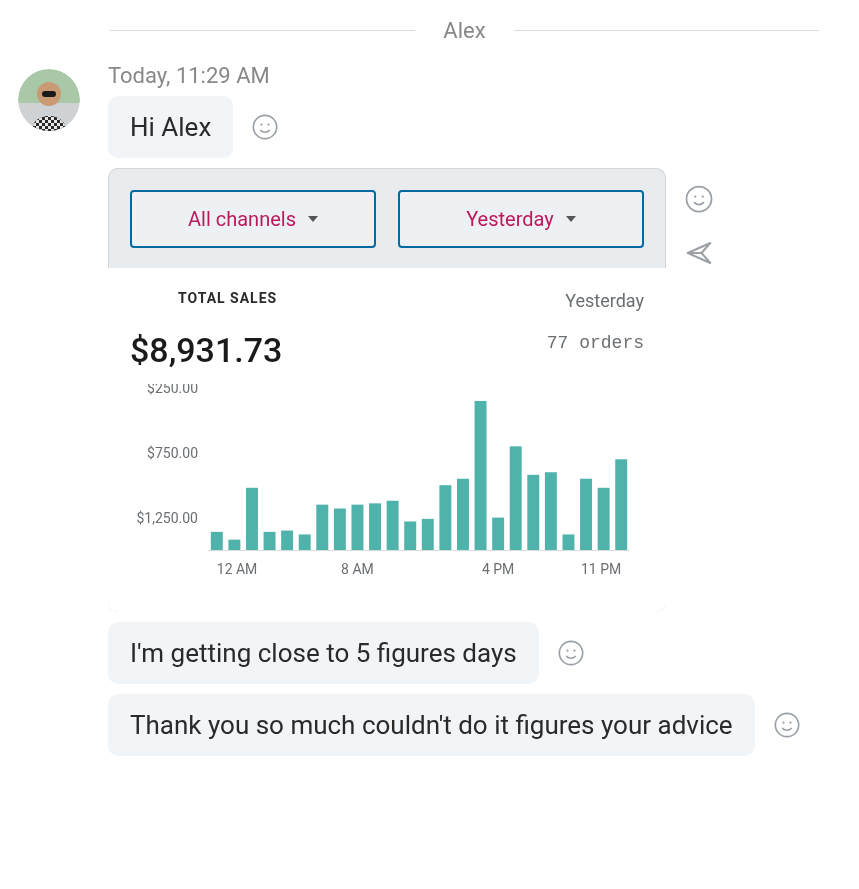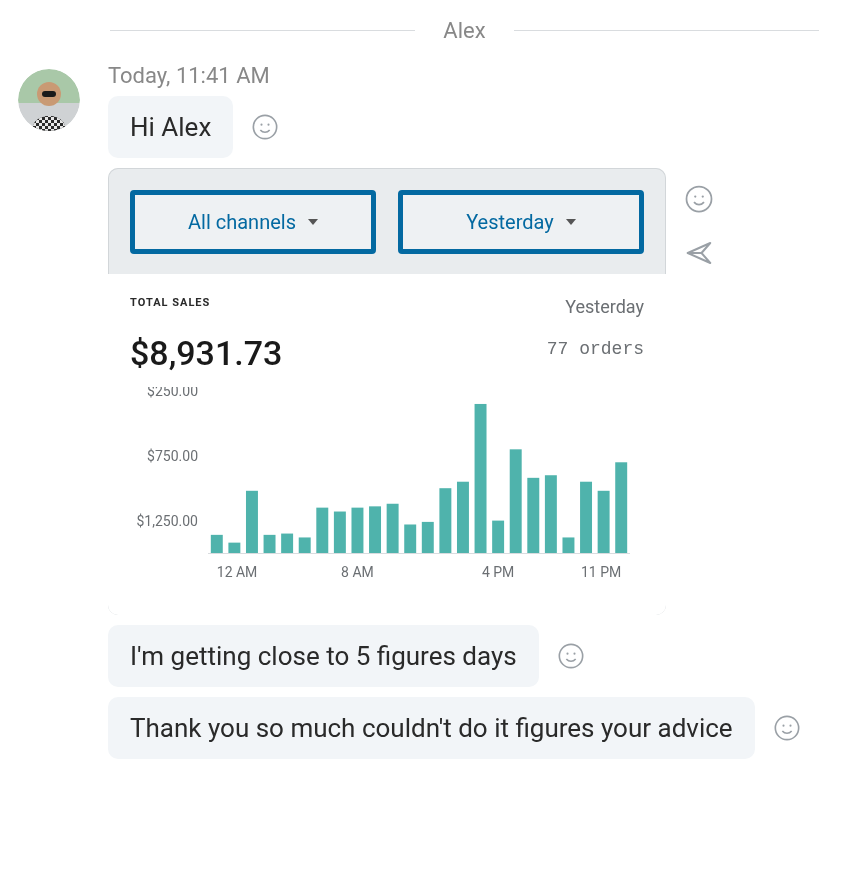--- a/index.html
+++ b/index.html
@@ -11,25 +11,25 @@
   .avatar{width:62px;height:62px;border-radius:50%;flex:0 0 62px;overflow:hidden;margin-top:6px;}
   .thread{margin-left:28px;flex:1;}
   .meta{font-size:22px;color:#888;margin-bottom:8px;}
   .bubble-line{display:flex;align-items:center;margin-bottom:10px;}
   .bubble{background:#f2f5f8;border-radius:10px;padding:16px 22px;font-size:26px;color:#2a2a2a;max-width:690px;}
   .bubble.small{max-width:fit-content;}
   .react{width:28px;height:28px;margin-left:18px;flex:0 0 28px;}
   .react svg{width:28px;height:28px;display:block;}
   .card{width:558px;border-radius:10px;overflow:hidden;background:#e9ecee;box-shadow:inset 0 0 0 1px #d2d6d9;}
   .card-top{display:flex;gap:22px;padding:22px 22px 0 22px;}
-  .dropdown{flex:1;height:54px;border:5px solid #0369a1;border-radius:4px;background:#eef1f3;color:#0369a1;font-size:20px;display:flex;align-items:center;justify-content:center;gap:12px;}
+  .dropdown{flex:1;height:54px;border:2px solid #0369a1;border-radius:4px;background:#eef1f3;color:#be185d;font-size:20px;display:flex;align-items:center;justify-content:center;gap:12px;}
   .caret{width:0;height:0;border-left:5px solid transparent;border-right:5px solid transparent;border-top:6px solid #555;display:inline-block;}
   .card-body{background:#fff;margin:20px 0 0 0;padding:22px 22px 24px 22px;}
   .card-head{display:flex;justify-content:space-between;align-items:flex-start;}
-  .ts-label{font-size:11px;font-weight:700;letter-spacing:1px;color:#2a2a2a;text-transform:uppercase;}
+  .ts-label{font-size:14px;font-weight:700;letter-spacing:1px;color:#2a2a2a;text-transform:uppercase;margin-left:48px;}
   .ts-period{font-size:18px;color:#6b6f73;}
   .ts-amount{font-size:34px;font-weight:500;color:#1a1a1a;margin-top:24px;}
   .ts-orders{font-size:18px;color:#6b6f73;margin-top:22px;text-align:right;font-family:Liberation Mono, monospace;}
   .chart{margin-top:14px;}
   .card-row{display:flex;align-items:flex-start;margin-bottom:10px;}
   .side-actions{display:flex;flex-direction:column;gap:24px;margin-left:18px;margin-top:16px;}
   .side-actions svg{width:30px;height:30px;display:block;}
   
   .avatar svg{width:62px;height:62px;display:block;}
 </style>
@@ -64,21 +64,21 @@
           <rect width="6" height="6" fill="#e8e8e8"></rect>
           <rect width="3" height="3" fill="#2a2a2a"></rect>
           <rect x="3" y="3" width="3" height="3" fill="#2a2a2a"></rect>
         </pattern>
       </svg>
     </div>
 
     <div class="thread">
 
       <div class="meta">
-        <span>Today</span>, <span>11:41 AM</span>
+        <span>Today</span>, <span>11:29 AM</span>
       </div>
 
       <div class="bubble-line">
         <div class="bubble small">
           <span>Hi Alex</span>
         </div>
         <span class="react">
           <svg viewBox="0 0 24 24" fill="none" stroke="#9aa0a6" stroke-width="1.4">
               <circle cx="12" cy="12" r="10"></circle>
               <circle cx="9" cy="10" r="0.9" fill="#9aa0a6" stroke="none"></circle>

